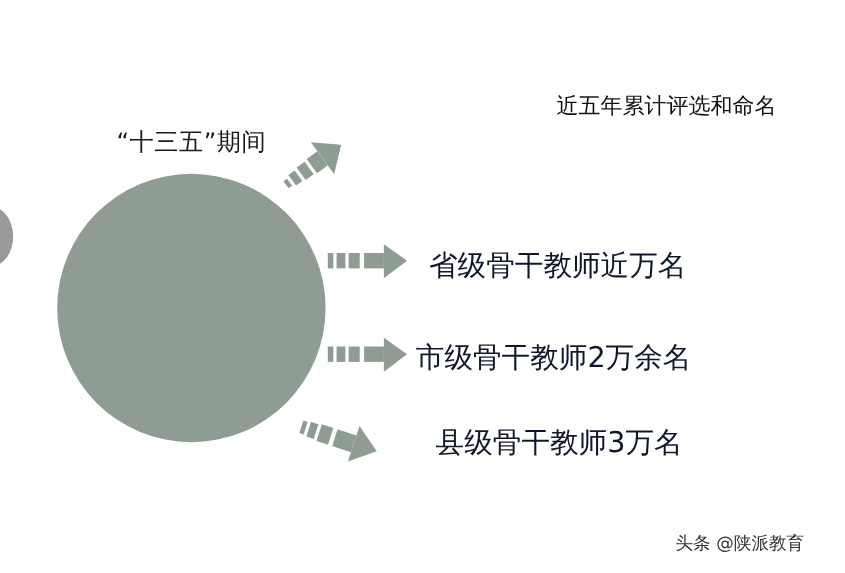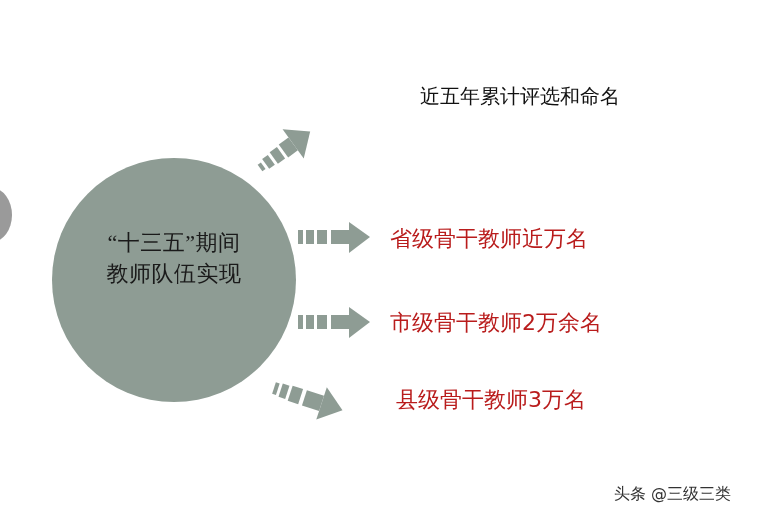--- a/index.html
+++ b/index.html
@@ -1,36 +1,35 @@
 <!DOCTYPE html>
 <html><head>
 <meta charset="utf-8">
 <style>
   html, body { margin:0; padding:0; }
   body { width:768px; height:521px; background:#ffffff; position:relative; overflow:hidden;
          font-family:"DejaVu Sans","Liberation Sans",sans-serif; color:#111; }
   .partial-circle { position:absolute; left:-28px; top:188px; width:40px; height:54px; border-radius:50%; background:#9a9a9a; }
   .main-circle { position:absolute; left:52px; top:158px; width:244px; height:244px; border-radius:50%; background:#8e9c94;
-                 display:flex; flex-direction:column; align-items:center; justify-content:center;font-family:Liberation Serif, serif; }
+                 display:flex; flex-direction:column; align-items:center; justify-content:flex-start; }
   .main-circle span { display:block; font-size:22px; line-height:31px; color:#1a1a1a; letter-spacing:0.5px; white-space:nowrap; }
   .main-circle .l1 { margin-top:-44px; }
   .arrow { position:absolute; }
-  .txt { position:absolute; font-size:22px; color:#b91c1c; white-space:nowrap; }
-  .top-block { position:absolute; left:334px; top:78px; width:372px; text-align:center; font-size:20px; line-height:36px; color:#111; }
+  .txt { position:absolute; font-size:26px; color:#0f172a; white-space:nowrap; }
+  .top-block { position:absolute; left:334px; top:78px; width:372px; text-align:right; font-size:20px; line-height:36px; color:#111; }
   .top-block span { display:block; white-space:nowrap; }
   .watermark { position:absolute; left:614px; top:484px; font-size:16px; color:#333; white-space:nowrap; }
 </style>
 </head>
 <body>
 
 <div class="partial-circle"></div>
 
 <div class="main-circle">
   <span class="l1">“十三五”期间</span>
-  <span>教师队伍实现</span>
 </div>
 
 <svg class="arrow" style="left:250px;top:110px" width="70" height="66" viewBox="0 0 70 66">
   <g transform="translate(10,58) rotate(-36)" fill="#8e9c94">
     <rect x="0" y="-4" width="4" height="8"></rect>
     <rect x="7" y="-6" width="7" height="12"></rect>
     <rect x="17" y="-7" width="9" height="14"></rect>
     <rect x="29" y="-8" width="12" height="16"></rect>
     <polygon points="41,-18 62,0 41,18"></polygon>
   </g>
@@ -64,16 +63,16 @@
     <rect x="32" y="-8" width="18" height="16"></rect>
     <polygon points="50,-17 72,0 50,17"></polygon>
   </g>
 </svg>
 
 <div class="top-block">
   <span>近五年累计评选和命名</span>
 </div>
 
 <div class="txt" style="left:390px;top:224px">省级骨干教师近万名</div>
-<div class="txt" style="left:390px;top:308px">市级骨干教师2万余名</div>
+<div class="txt" style="left:378px;top:308px">市级骨干教师2万余名</div>
 <div class="txt" style="left:396px;top:385px">县级骨干教师3万名</div>
 
-<div class="watermark">头条 @三级三类</div>
+<div class="watermark">头条 @陕派教育</div>
 
 </body></html>

